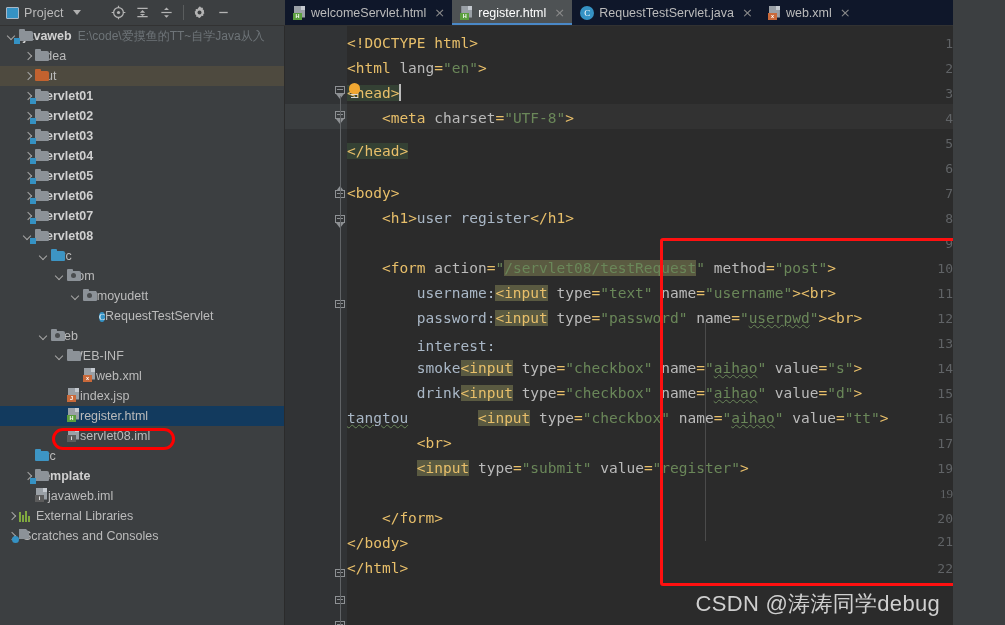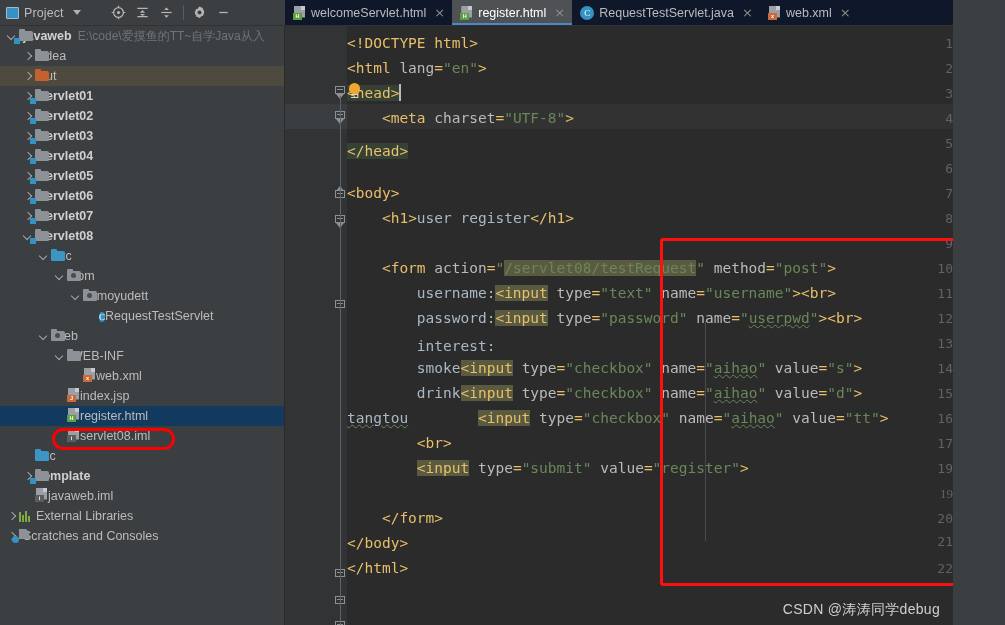--- a/index.html
+++ b/index.html
@@ -232,21 +232,21 @@
   .indentline { position: absolute; width: 1px; background: #4b4b4b; }
 
   
   .redbox-code {
     position: absolute; left: 375px; top: 212px; width: 613px; height: 348px;
     border: 3.5px solid #ff1010; border-radius: 3px; pointer-events: none; z-index: 5;
   }
 
   .watermark {
     position: absolute; right: 13px; bottom: 6px;
-    color: #cfcfcf; font-size: 14px; font-family: "Liberation Sans", sans-serif;
+    color: #cfcfcf; font-size: 22px; font-family: "Liberation Sans", sans-serif;
     letter-spacing: .3px; z-index: 6;
   }
 </style>
 </head>
 <body>
 
 <div id="app">
 
   <div class="toprow">
 

